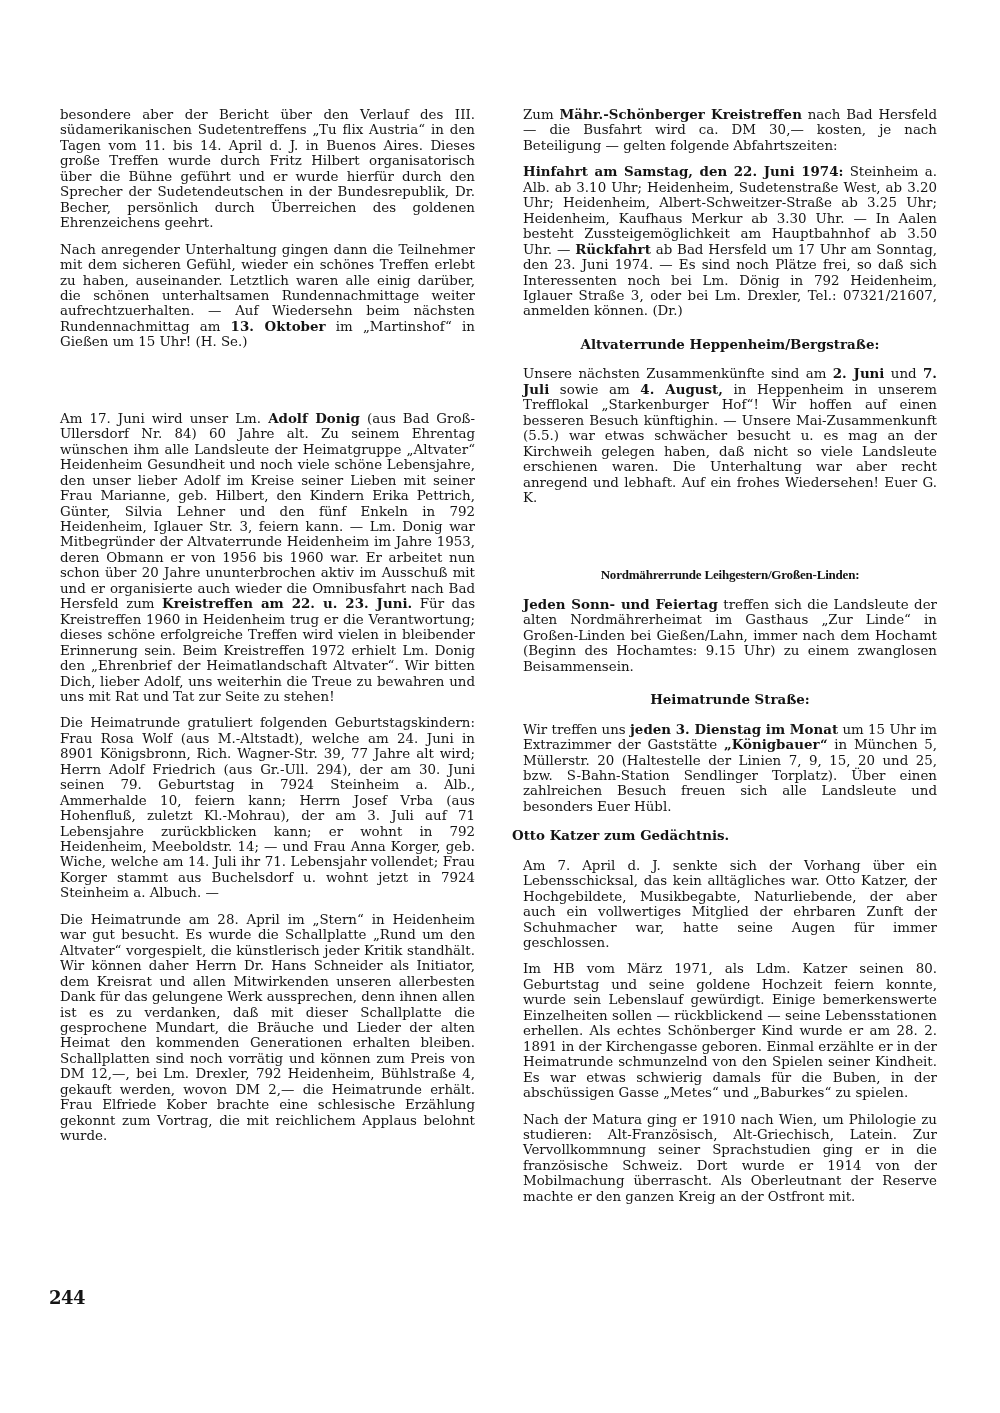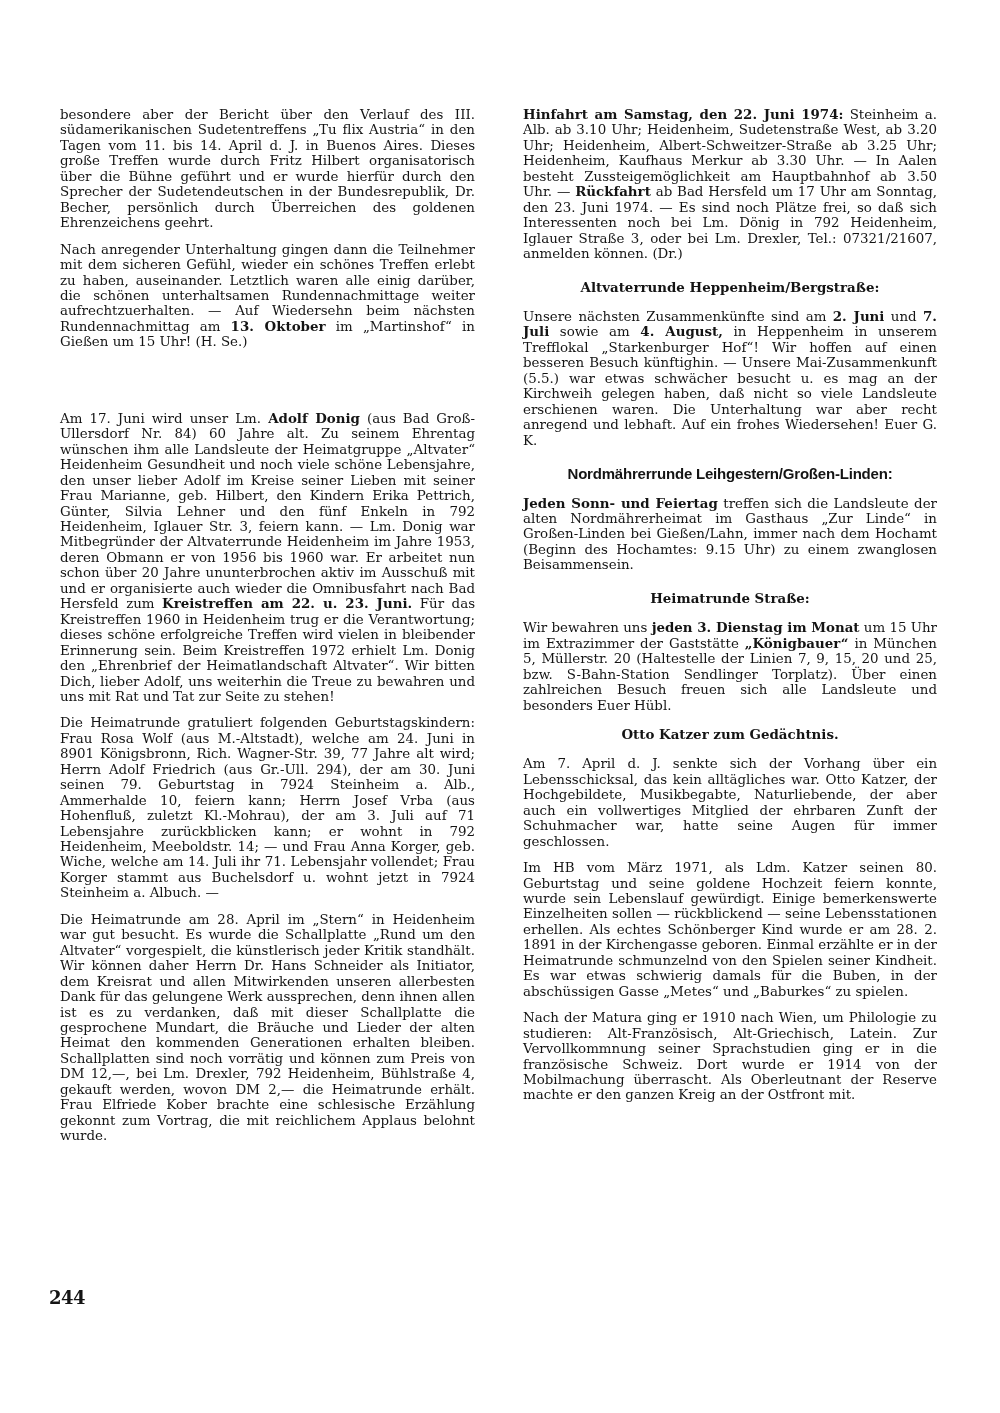--- a/index.html
+++ b/index.html
@@ -12,22 +12,22 @@
     line-height: 15.45px;
     text-align: justify;
     hyphens: manual;
   }
   .col-left { left: 49px; width: 437px; }
   .col-right { left: 512px; width: 436px; }
   .col p { margin: 11px; }
   .col h3 {
     margin: 0; font-size: 13.4px; font-weight: bold; line-height: 15.45px; text-align: center;
   }
-  .col h3.cond { font-family: Liberation Sans, sans-serif; font-size: 15px; letter-spacing: -0.2px; }
-  .col h3.center { text-align: center; }
+  .col h3.cond { font-family: Liberation Serif, serif; font-size: 13px; letter-spacing: -0.2px; margin-top: 44px; }
+  .col h3.center { text-align: left; }
   .gap-l { height: 36px; }
   .gap-s { height: 7px; }
   .gap-xs { height: 3px; }
   b { font-weight: bold; }
   .page-num {
     position: absolute; left: 49px; top: 1287px;
     font-family: "DejaVu Serif", serif; font-weight: bold; font-size: 18px; letter-spacing: -0.5px; text-align: right;
   }
 </style>
 </head>
@@ -38,36 +38,37 @@
   <p><span>Nach anregender Unterhaltung gingen dann die Teilnehmer mit dem sicheren Gefühl, wieder ein schönes Treffen erlebt zu haben, auseinander. Letztlich waren alle einig darüber, die schönen unterhaltsamen Rundennachmittage weiter aufrechtzuerhalten. — Auf Wiedersehn beim nächsten Rundennachmittag am </span><b>13. Oktober</b><span> im „Martinshof“ in Gießen um 15 Uhr! (H. Se.)</span></p>
 
   <div class="gap-l"></div>
   <div class="gap-xs"></div>
   <p><span>Am 17. Juni wird unser Lm. </span><b>Adolf Donig</b><span> (aus Bad Groß-Ullersdorf Nr. 84) 60 Jahre alt. Zu seinem Ehrentag wünschen ihm alle Landsleute der Heimatgruppe „Altvater“ Heidenheim Gesundheit und noch viele schöne Lebensjahre, den unser lieber Adolf im Kreise seiner Lieben mit seiner Frau Marianne, geb. Hilbert, den Kindern Erika Pettrich, Günter, Silvia Lehner und den fünf Enkeln in 792 Heidenheim, Iglauer Str. 3, feiern kann. — Lm. Donig war Mitbegründer der Altvaterrunde Heidenheim im Jahre 1953, deren Obmann er von 1956 bis 1960 war. Er arbeitet nun schon über 20 Jahre ununterbrochen aktiv im Ausschuß mit und er organisierte auch wieder die Omnibusfahrt nach Bad Hersfeld zum </span><b>Kreistreffen am 22. u. 23. Juni.</b><span> Für das Kreistreffen 1960 in Heidenheim trug er die Verantwortung; dieses schöne erfolgreiche Treffen wird vielen in bleibender Erinnerung sein. Beim Kreistreffen 1972 erhielt Lm. Donig den „Ehrenbrief der Heimatlandschaft Altvater“. Wir bitten Dich, lieber Adolf, uns weiterhin die Treue zu bewahren und uns mit Rat und Tat zur Seite zu stehen!</span></p>
   <p>Die Heimatrunde gratuliert folgenden Geburtstagskindern: Frau Rosa Wolf (aus M.-Altstadt), welche am 24. Juni in 8901 Königsbronn, Rich. Wagner-Str. 39, 77 Jahre alt wird; Herrn Adolf Friedrich (aus Gr.-Ull. 294), der am 30. Juni seinen 79. Geburtstag in 7924 Steinheim a. Alb., Ammerhalde 10, feiern kann; Herrn Josef Vrba (aus Hohenfluß, zuletzt Kl.-Mohrau), der am 3. Juli auf 71 Lebensjahre zurückblicken kann; er wohnt in 792 Heidenheim, Meeboldstr. 14; — und Frau Anna Korger, geb. Wiche, welche am 14. Juli ihr 71. Lebensjahr vollendet; Frau Korger stammt aus Buchelsdorf u. wohnt jetzt in 7924 Steinheim a. Albuch. —</p>
   <p>Die Heimatrunde am 28. April im „Stern“ in Heidenheim war gut besucht. Es wurde die Schallplatte „Rund um den Altvater“ vorgespielt, die künstlerisch jeder Kritik standhält. Wir können daher Herrn Dr. Hans Schneider als Initiator, dem Kreisrat und allen Mitwirkenden unseren allerbesten Dank für das gelungene Werk aussprechen, denn ihnen allen ist es zu verdanken, daß mit dieser Schallplatte die gesprochene Mundart, die Bräuche und Lieder der alten Heimat den kommenden Generationen erhalten bleiben. Schallplatten sind noch vorrätig und können zum Preis von DM 12,—, bei Lm. Drexler, 792 Heidenheim, Bühlstraße 4, gekauft werden, wovon DM 2,— die Heimatrunde erhält. Frau Elfriede Kober brachte eine schlesische Erzählung gekonnt zum Vortrag, die mit reichlichem Applaus belohnt wurde.</p>
 </div>
 
 <div class="col col-right">
+  <p><span>Zum </span><b>Mähr.-Schönberger Kreistreffen</b><span> nach Bad Hersfeld — die Busfahrt wird ca. DM 30,— kosten, je nach Beteiligung — gelten folgende Abfahrtszeiten:</span></p>
   <p><b>Hinfahrt am Samstag, den 22. Juni 1974:</b><span> Steinheim a. Alb. ab 3.10 Uhr; Heidenheim, Sudetenstraße West, ab 3.20 Uhr; Heidenheim, Albert-Schweitzer-Straße ab 3.25 Uhr; Heidenheim, Kaufhaus Merkur ab 3.30 Uhr. — In Aalen besteht Zussteigemöglichkeit am Hauptbahnhof ab 3.50 Uhr. — </span><b>Rückfahrt</b><span> ab Bad Hersfeld um 17 Uhr am Sonntag, den 23. Juni 1974. — Es sind noch Plätze frei, so daß sich Interessenten noch bei Lm. Dönig in 792 Heidenheim, Iglauer Straße 3, oder bei Lm. Drexler, Tel.: 07321/21607, anmelden können. (Dr.)</span></p>
 
   <div class="gap-s"></div>
   <h3>Altvaterrunde Heppenheim/Bergstraße:</h3>
   <div class="gap-xs"></div>
   <p><span>Unsere nächsten Zusammenkünfte sind am </span><b>2. Juni</b><span> und </span><b>7. Juli</b><span> sowie am </span><b>4. August,</b><span> in Heppenheim in unserem Trefflokal „Starkenburger Hof“! Wir hoffen auf einen besseren Besuch künftighin. — Unsere Mai-Zusammenkunft (5.5.) war etwas schwächer besucht u. es mag an der Kirchweih gelegen haben, daß nicht so viele Landsleute erschienen waren. Die Unterhaltung war aber recht anregend und lebhaft. Auf ein frohes Wiedersehen! Euer G. K.</span></p>
 
   <div class="gap-s"></div>
   <h3 class="cond">Nordmährerrunde Leihgestern/Großen-Linden:</h3>
   <div class="gap-xs"></div>
   <p><b>Jeden Sonn- und Feiertag</b><span> treffen sich die Landsleute der alten Nordmährerheimat im Gasthaus „Zur Linde“ in Großen-Linden bei Gießen/Lahn, immer nach dem Hochamt (Beginn des Hochamtes: 9.15 Uhr) zu einem zwanglosen Beisammensein.</span></p>
 
   <div class="gap-s"></div>
   <h3>Heimatrunde Straße:</h3>
   <div class="gap-xs"></div>
-  <p><span>Wir bewahren uns </span><b>jeden 3. Dienstag im Monat</b><span> um 15 Uhr im Extrazimmer der Gaststätte </span><b>„Königbauer“</b><span> in München 5, Müllerstr. 20 (Haltestelle der Linien 7, 9, 15, 20 und 25, bzw. S-Bahn-Station Sendlinger Torplatz). Über einen zahlreichen Besuch freuen sich alle Landsleute und besonders Euer Hübl.</span></p>
+  <p><span>Wir treffen uns </span><b>jeden 3. Dienstag im Monat</b><span> um 15 Uhr im Extrazimmer der Gaststätte </span><b>„Königbauer“</b><span> in München 5, Müllerstr. 20 (Haltestelle der Linien 7, 9, 15, 20 und 25, bzw. S-Bahn-Station Sendlinger Torplatz). Über einen zahlreichen Besuch freuen sich alle Landsleute und besonders Euer Hübl.</span></p>
 
   <div class="gap-xs"></div>
   <h3 class="center">Otto Katzer zum Gedächtnis.</h3>
   <div class="gap-xs"></div>
   <p>Am 7. April d. J. senkte sich der Vorhang über ein Lebensschicksal, das kein alltägliches war. Otto Katzer, der Hochgebildete, Musikbegabte, Naturliebende, der aber auch ein vollwertiges Mitglied der ehrbaren Zunft der Schuhmacher war, hatte seine Augen für immer geschlossen.</p>
   <p>Im HB vom März 1971, als Ldm. Katzer seinen 80. Geburtstag und seine goldene Hochzeit feiern konnte, wurde sein Lebenslauf gewürdigt. Einige bemerkenswerte Einzelheiten sollen — rückblickend — seine Lebensstationen erhellen. Als echtes Schönberger Kind wurde er am 28. 2. 1891 in der Kirchengasse geboren. Einmal erzählte er in der Heimatrunde schmunzelnd von den Spielen seiner Kindheit. Es war etwas schwierig damals für die Buben, in der abschüssigen Gasse „Metes“ und „Baburkes“ zu spielen.</p>
   <p>Nach der Matura ging er 1910 nach Wien, um Philologie zu studieren: Alt-Französisch, Alt-Griechisch, Latein. Zur Vervollkommnung seiner Sprachstudien ging er in die französische Schweiz. Dort wurde er 1914 von der Mobilmachung überrascht. Als Oberleutnant der Reserve machte er den ganzen Kreig an der Ostfront mit.</p>
 </div>
 
 <div class="page-num">244</div>

